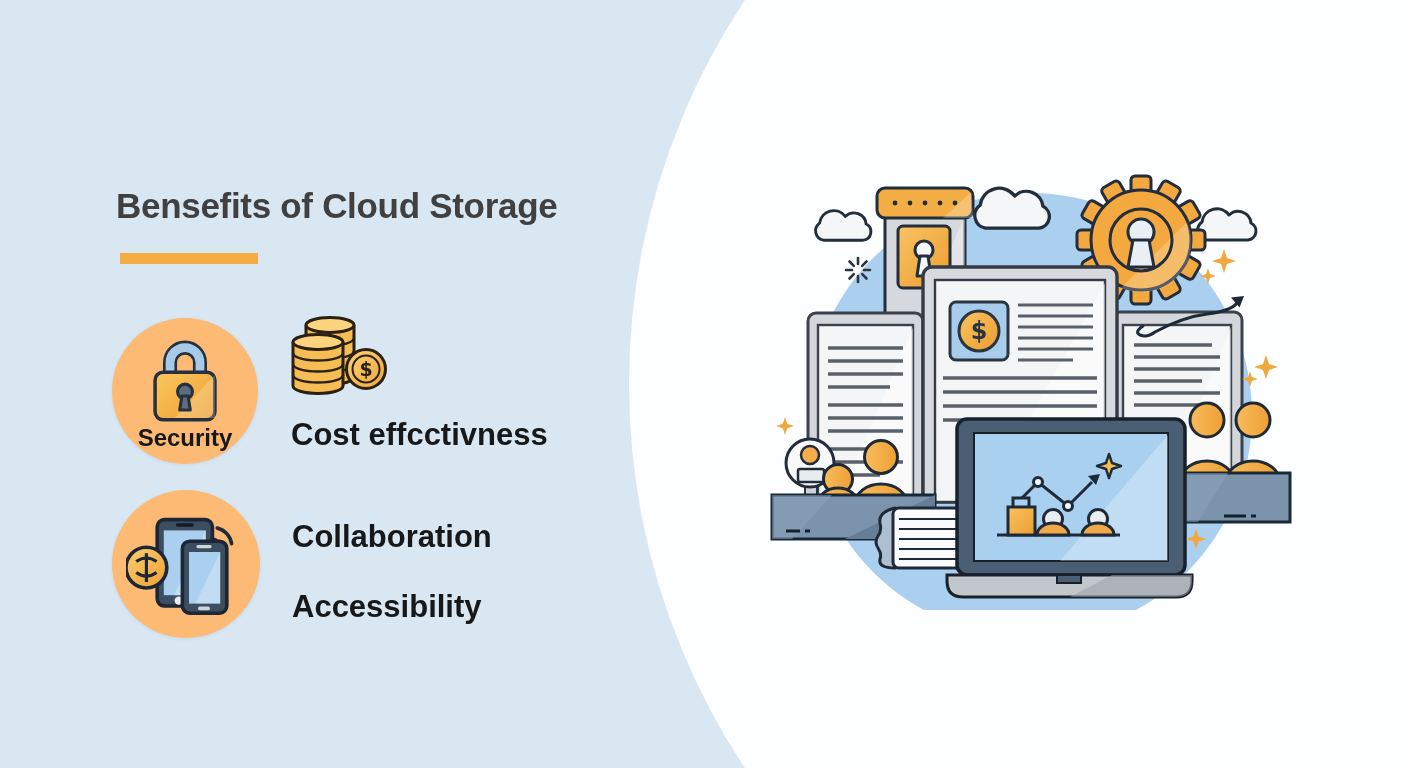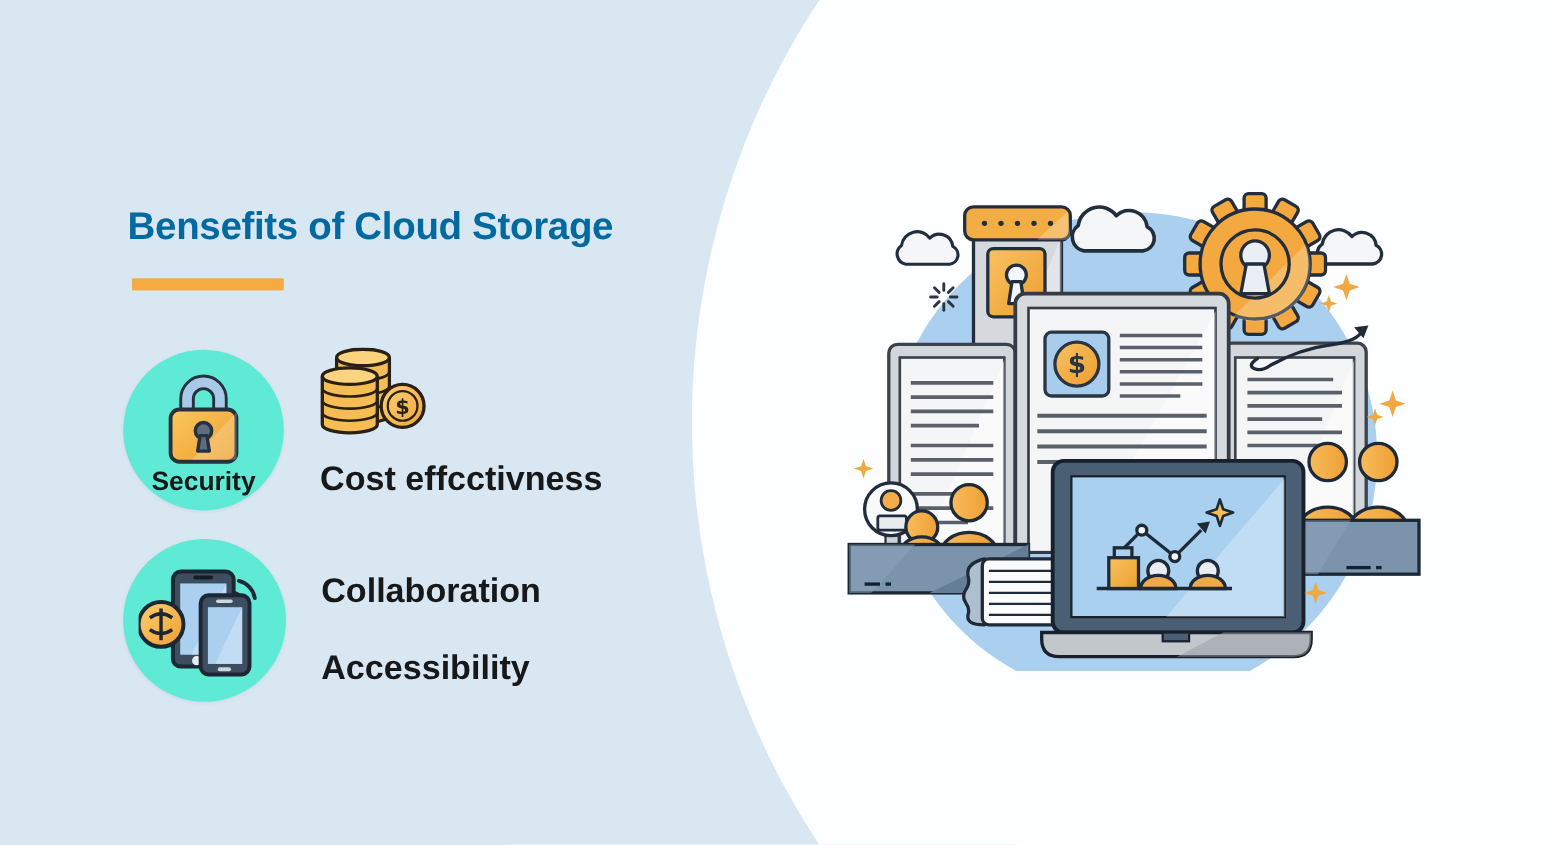--- a/index.html
+++ b/index.html
@@ -14,30 +14,30 @@
   .white-curve{
     position:absolute;
     left:629px;top:-310px;
     width:1388px;height:1388px;
     border-radius:50%;
     background:#fdfeff;
   }
   
   .page-title{
     position:absolute;left:116px;top:186px;
-    font-size:35px;font-weight:700;color:#0369a1;
+    font-size:35px;font-weight:700;color:#404040;
     letter-spacing:-0.3px;white-space:nowrap;
   }
   .title-underline{
     position:absolute;left:120px;top:253px;
     width:138px;height:11px;background:#f3ab42;
   }
   .icon-circle{
     position:absolute;width:146px;height:146px;border-radius:50%;
-    background:#5eead4;box-shadow:0 1px 3px rgba(120,150,180,.18);
+    background:#fdba74;box-shadow:0 1px 3px rgba(120,150,180,.18);
   }
   .circle-security{left:112px;top:318px;}
   .circle-devices{left:112px;top:490px;width:148px;height:148px;}
   .circle-security svg{position:absolute;left:29px;top:8px;}
   .circle-security .in-label{
     position:absolute;left:0;right:0;bottom:12px;text-align:center;
     font-size:24px;font-weight:700;color:#17181a;
   }
   .circle-devices svg{position:absolute;left:14px;top:14px;}
   .coins-wrap{position:absolute;left:288px;top:316px;}

